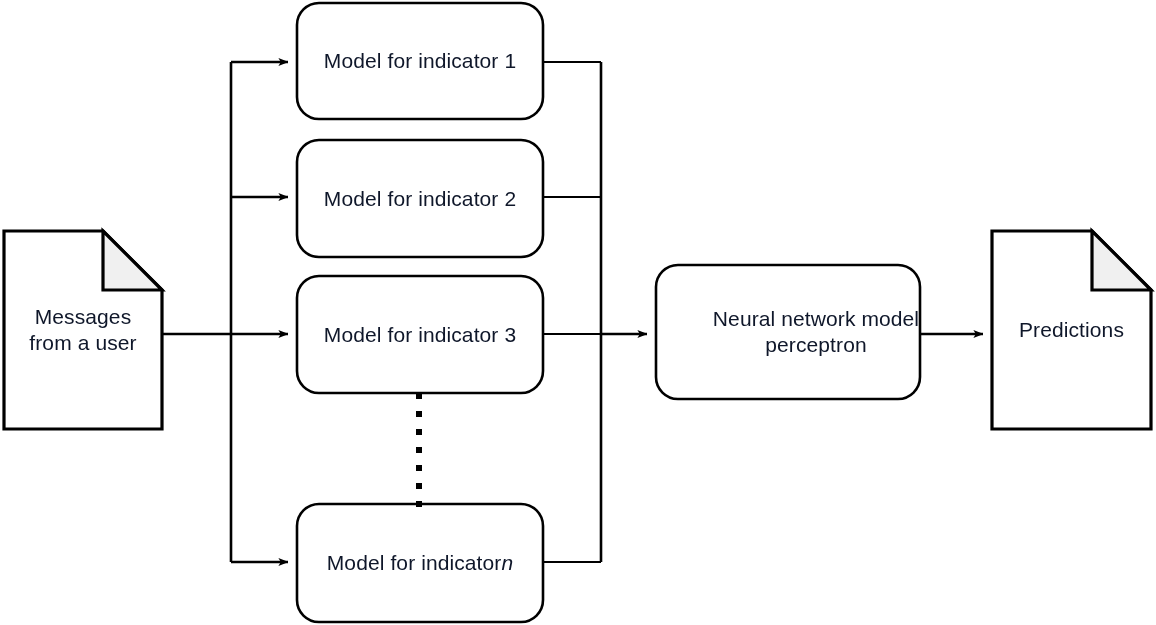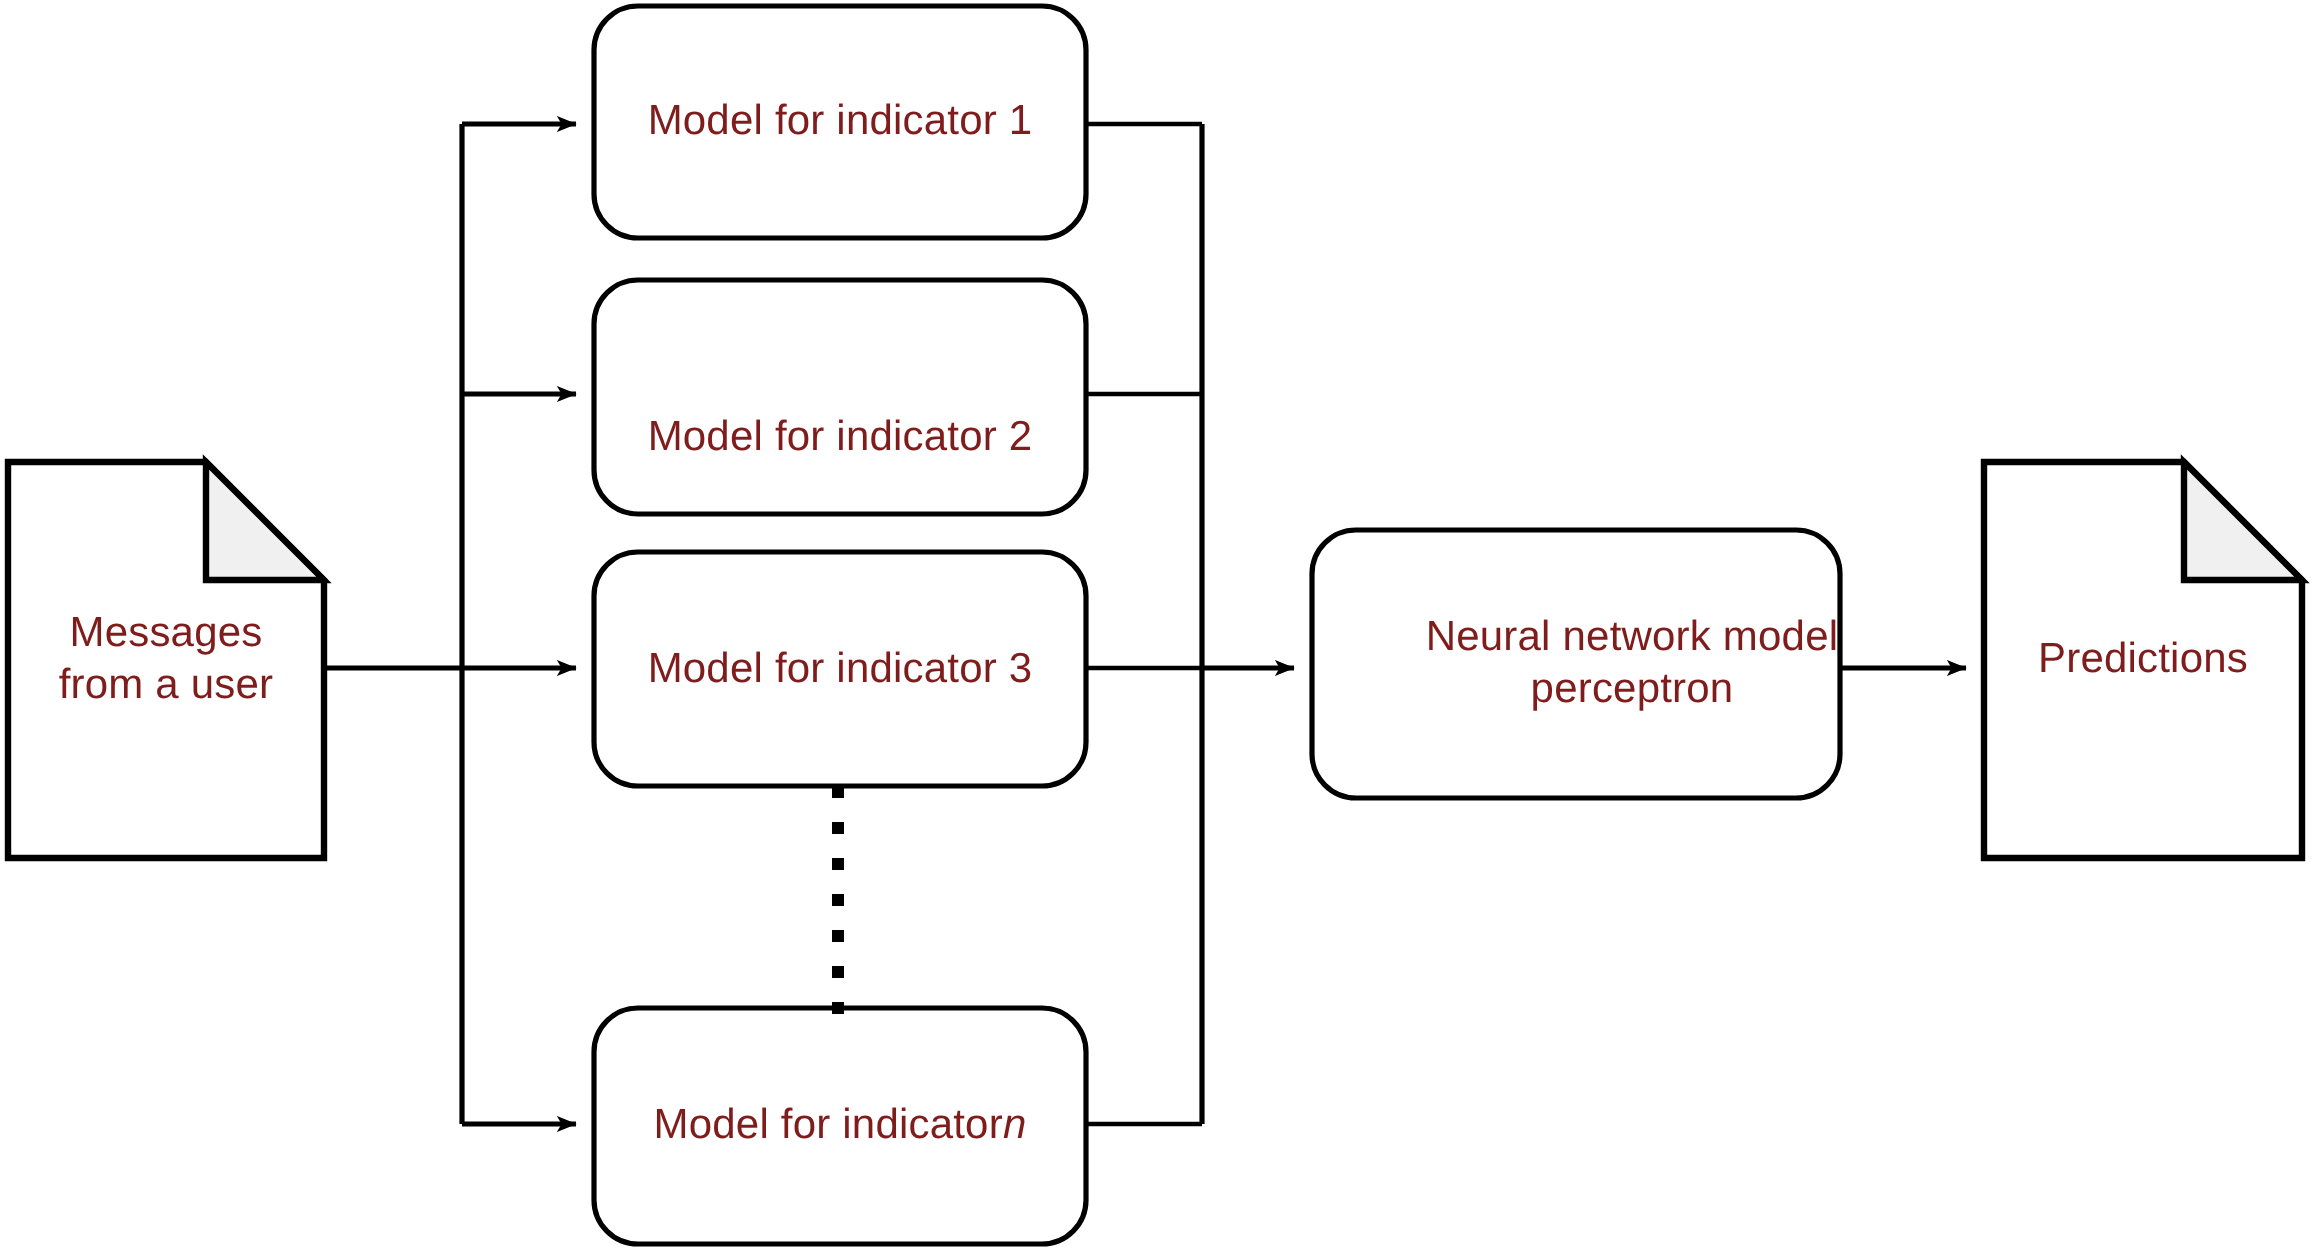--- a/index.html
+++ b/index.html
@@ -24,21 +24,21 @@
     width: 1156px;
     height: 625px;
     display: block;
   }
   .node-label {
     position: absolute;
     display: flex;
     align-items: center;
     justify-content: center;
     text-align: center;
-    color: #7f1d1d;
+    color: #0f172a;
     font-family: "Liberation Sans", sans-serif;
     font-size: 21px;
     line-height: 26px;
     letter-spacing: 0.1px;
     white-space: pre-line;
     pointer-events: none;
   }
   .node-label.italic-tail em {
     font-style: italic;
   }
@@ -137,21 +137,21 @@
     <g>
       <path d="M 920 334 L 983 334" fill="none" stroke="#000000" stroke-width="2.6" marker-end="url(#arrowhead)"></path>
     </g>
   </svg>
 
   <div class="node-label" style="left:4px; top:231px; width:158px; height:198px;">Messages
 from a user</div>
 
   <div class="node-label" style="left:297px; top:3px; width:246px; height:116px;">Model for indicator 1</div>
 
-  <div class="node-label" style="left:297px; top:140px; width:246px; height:117px;margin-top:20px;">Model for indicator 2</div>
+  <div class="node-label" style="left:297px; top:140px; width:246px; height:117px;">Model for indicator 2</div>
 
   <div class="node-label" style="left:297px; top:276px; width:246px; height:117px;text-align:center;">Model for indicator 3</div>
 
   <div class="node-label italic-tail" style="left:297px; top:504px; width:246px; height:118px;"><span>Model for indicator </span><em>n</em></div>
 
   <div class="node-label" style="left:656px; top:265px; width:264px; height:134px;padding-left:28px;">Neural network model perceptron</div>
 
   <div class="node-label" style="left:992px; top:231px; width:159px; height:198px;">Predictions</div>
 
 </div>

